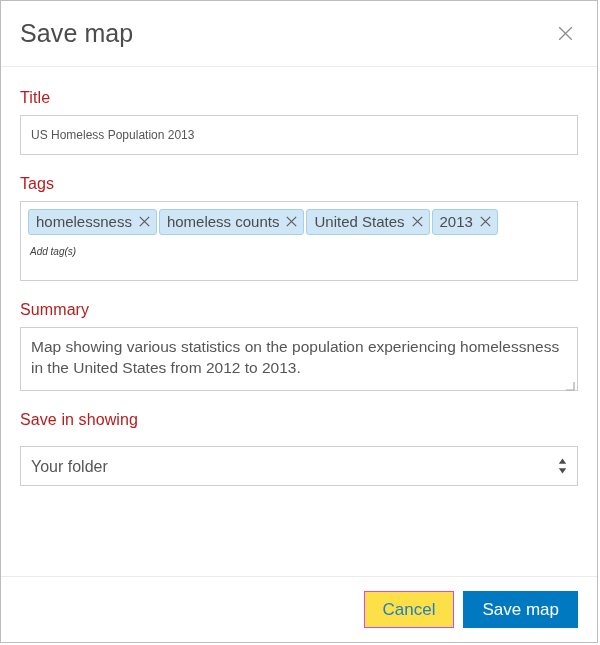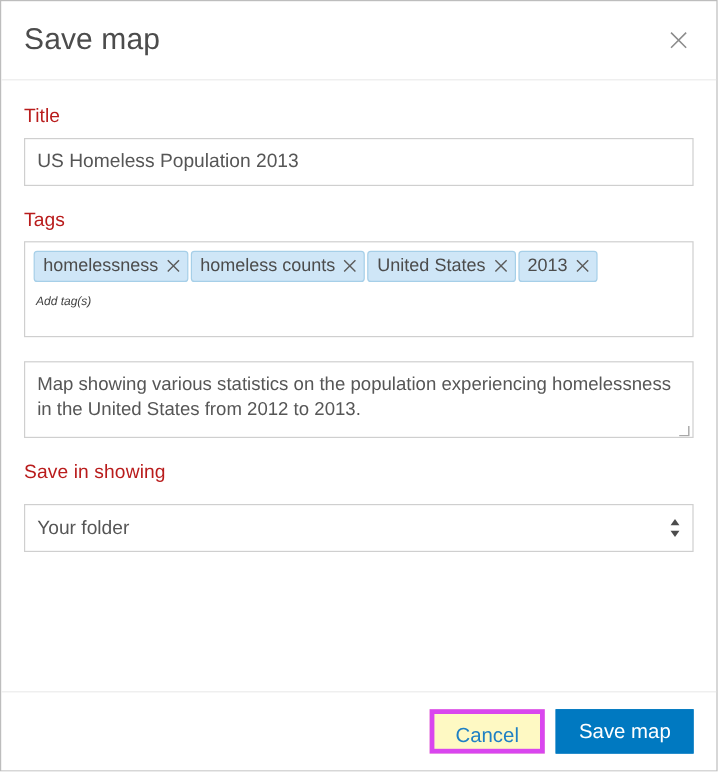--- a/index.html
+++ b/index.html
@@ -73,21 +73,21 @@
   .text-input {
     display: block;
     width: 100%;
     height: 40px;
     box-sizing: border-box;
     border: 1px solid #cfcfcf;
     background: #ffffff;
     border-radius: 0;
     padding: 0 10px;
     font-family: "Liberation Sans", sans-serif;
-    font-size: 16px;
+    font-size: 12px;
     color: #565656;
     outline: none;
   }
 
   
   .tags-box {
     border: 1px solid #cfcfcf;
     background: #ffffff;
     box-sizing: border-box;
     padding: 7px 7px 6px 7px;
@@ -201,22 +201,22 @@
     font-size: 17px;
     height: 37px;
     padding: 0 18px;
     border-radius: 0;
     cursor: pointer;
     box-sizing: border-box;
     line-height: 35px;
     outline: none;
   }
   .btn-secondary {
-    background: #fef9c3;
-    border: 4px solid #d946ef;
+    background: #fde047;
+    border: 1px solid #d946ef;
     color: #1f80c4;
   }
   .btn-primary {
     background: #0079c1;
     border: 1px solid #0079c1;
     color: #ffffff;
   }
 </style>
 </head>
 <body>
@@ -281,20 +281,21 @@
               </svg>
             </span>
           </span>
 
         </div>
         <div class="tag-input-placeholder">Add tag(s)</div>
       </div>
     </div>
 
     <div class="field">
+      <label class="field-label">Summary</label>
       <div class="summary-wrap">
         <textarea class="summary-area" style="">Map showing various statistics on the population experiencing homelessness in the United States from 2012 to 2013.</textarea>
         <span class="resize-grip">
           <svg width="11" height="11" viewBox="0 0 11 11">
             <path d="M10,2 L10,10 L2,10" stroke="#a8a8a8" stroke-width="1.2" fill="none"></path>
           </svg>
         </span>
       </div>
     </div>
 

